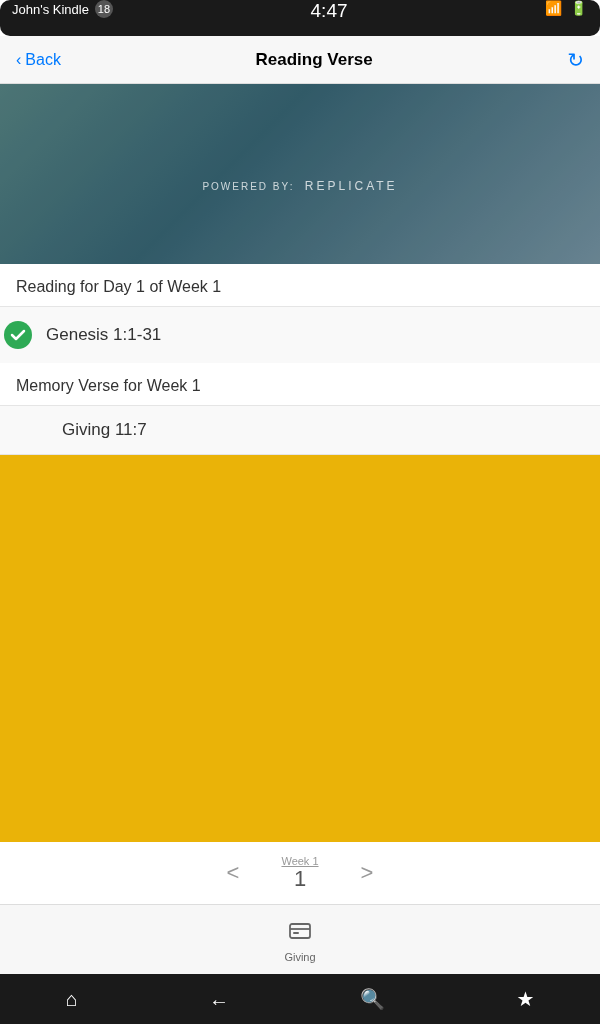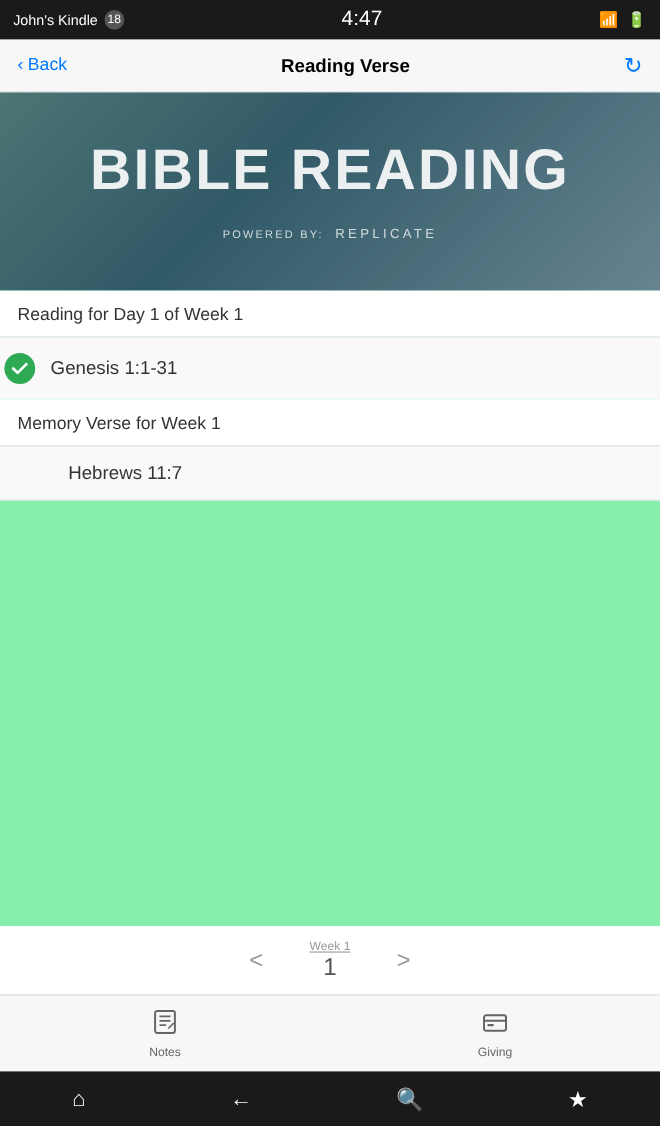--- a/index.html
+++ b/index.html
@@ -12,25 +12,26 @@
       display: flex;
       flex-direction: column;
     }
 
     
     #status-bar {
       background: #1a1a1a;
       color: #fff;
       height: 36px;
       display: flex;
-      align-items: center;
+      align-items: flex-start;
       justify-content: space-between;
       padding: 0 12px;
       font-size: 13px;
       flex-shrink: 0;
+      border-radius: 10px;
     }
     .status-left { display: flex; align-items: center; gap: 6px; }
     .status-badge {
       background: #555;
       border-radius: 50%;
       width: 18px; height: 18px;
       font-size: 11px;
       display: flex; align-items: center; justify-content: center;
       color: #fff;
     }
@@ -96,21 +97,21 @@
     .hero-subtitle .powered-by {
       font-size: 10px;
       letter-spacing: 2px;
       margin-right: 4px;
     }
 
     
     #content {
       flex: 1;
       overflow-y: auto;
-      background: #86efac;
+      background: #eab308;
     }
 
     .section-header {
       padding: 14px 16px 10px;
       font-size: 16px;
       font-weight: 500;
       color: #333;
       background: #fff;
     }
 
@@ -231,21 +232,20 @@
 <div id="nav-bar">
   <div class="nav-back">
     <span>‹</span>
     <span>Back</span>
   </div>
   <span class="nav-title">Reading Verse</span>
   <span class="nav-refresh">↻</span>
 </div>
 
 <div id="hero-banner">
-  <div class="hero-title">BIBLE READING</div>
   <div class="hero-subtitle">
     <span class="powered-by">POWERED BY:</span>
     <span>REPLICATE</span>
   </div>
 </div>
 
 <div id="content">
 
   <div class="section-header">Reading for Day 1 of Week 1</div>
 
@@ -255,47 +255,35 @@
         <polyline points="2,8 6,12 14,4" stroke="white" stroke-width="2.5" stroke-linecap="round" stroke-linejoin="round"></polyline>
       </svg>
     </div>
     <span class="reading-text">Genesis 1:1-31</span>
   </div>
 
 
   <div class="section-header">Memory Verse for Week 1</div>
 
   <div class="reading-item reading-item-no-check">
-    <span class="reading-text">Hebrews 11:7</span>
+    <span class="reading-text">Giving 11:7</span>
   </div>
 
 </div>
 
 <div id="pagination">
   <span class="page-arrow">&lt;</span>
   <div class="page-info">
     <span class="page-label">Week 1</span>
     <span class="page-number">1</span>
   </div>
   <span class="page-arrow">&gt;</span>
 </div>
 
 <div id="tab-bar">
-  <div class="tab-item">
-    <span class="tab-icon">
-      <svg width="26" height="26" viewBox="0 0 26 26" fill="none" xmlns="http://www.w3.org/2000/svg">
-        <rect x="4" y="3" width="18" height="20" rx="2" stroke="#666" stroke-width="1.8" fill="none"></rect>
-        <line x1="8" y1="8" x2="18" y2="8" stroke="#666" stroke-width="1.6"></line>
-        <line x1="8" y1="12" x2="18" y2="12" stroke="#666" stroke-width="1.6"></line>
-        <line x1="8" y1="16" x2="14" y2="16" stroke="#666" stroke-width="1.6"></line>
-        <line x1="16" y1="19" x2="21" y2="14" stroke="#666" stroke-width="1.6"></line>
-      </svg>
-    </span>
-    <span class="tab-label">Notes</span>
-  </div>
   <div class="tab-item">
     <span class="tab-icon">
       <svg width="26" height="26" viewBox="0 0 26 26" fill="none" xmlns="http://www.w3.org/2000/svg">
         <rect x="3" y="7" width="20" height="14" rx="2" stroke="#666" stroke-width="1.8" fill="none"></rect>
         <line x1="3" y1="12" x2="23" y2="12" stroke="#666" stroke-width="1.8"></line>
         <line x1="7" y1="16" x2="11" y2="16" stroke="#666" stroke-width="2" stroke-linecap="round"></line>
       </svg>
     </span>
     <span class="tab-label">Giving</span>
   </div>

